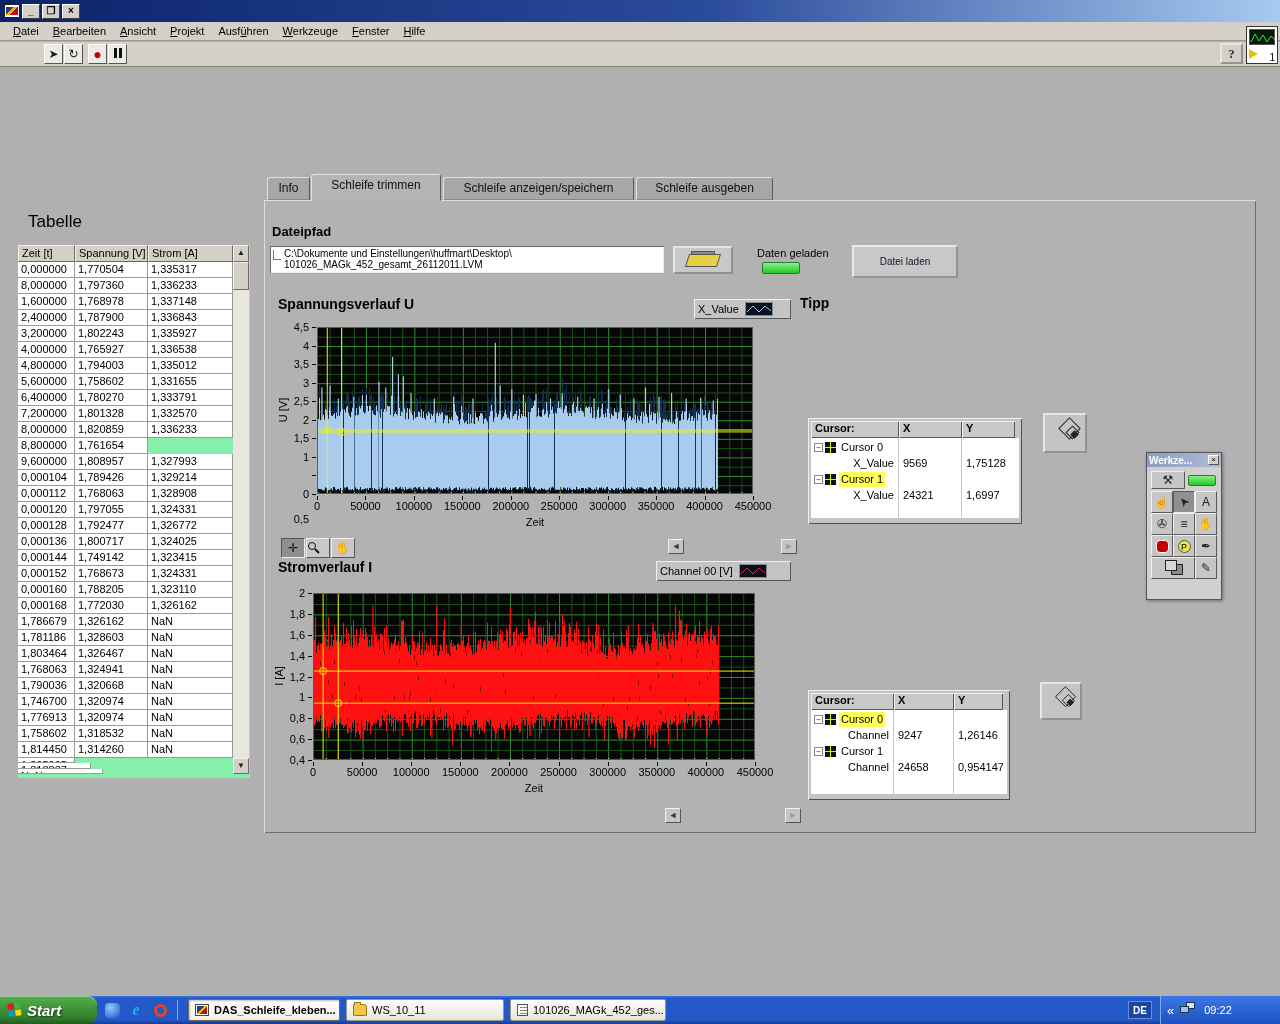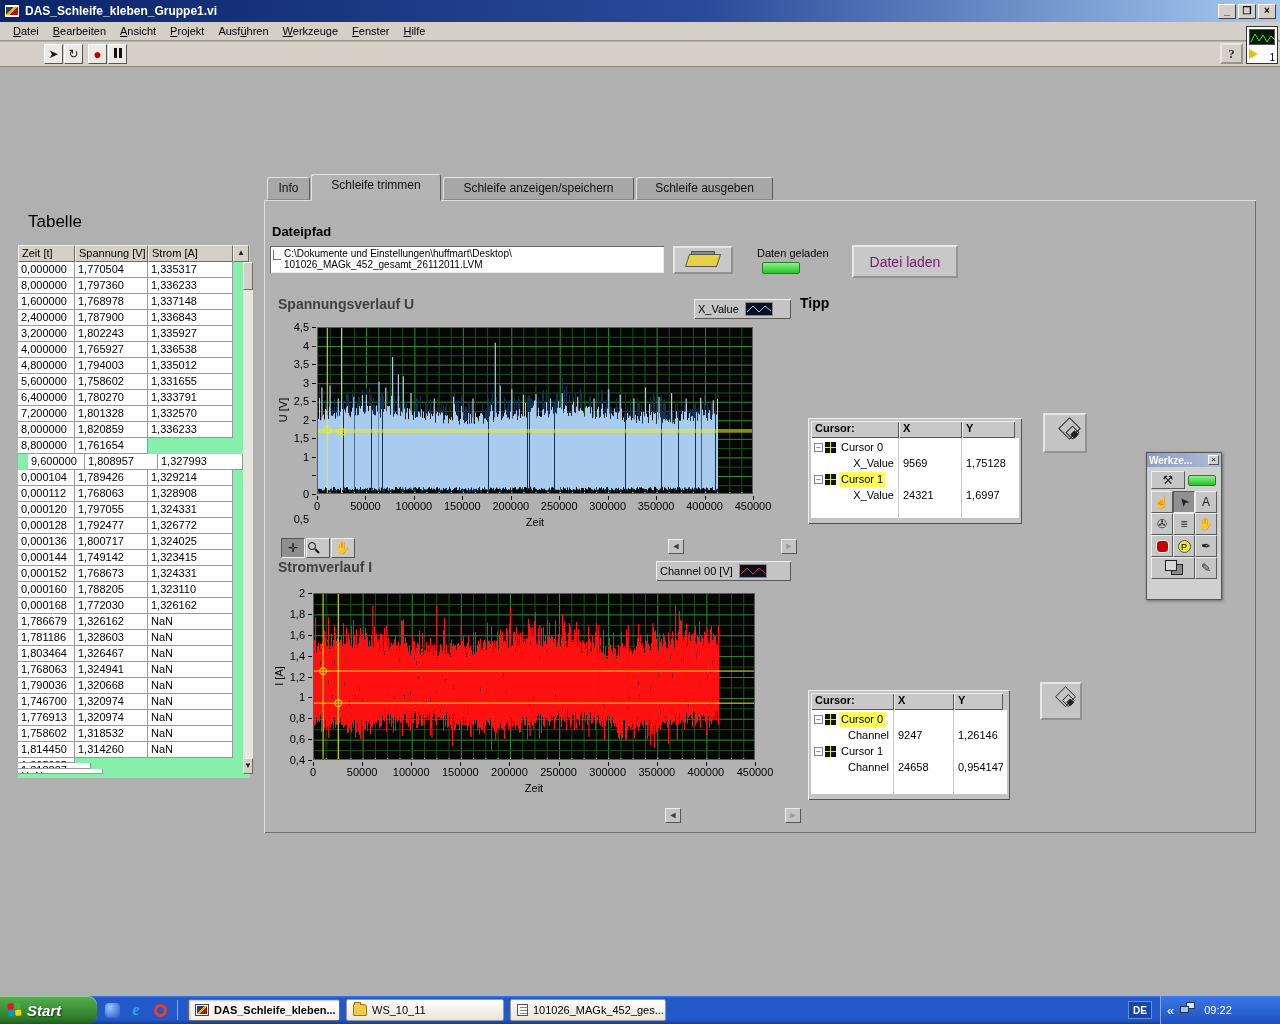--- a/index.html
+++ b/index.html
@@ -38,30 +38,30 @@
   .sbbtn{background:#D4D0C8;border:1px solid;border-color:#F2F0EA #6F6B60 #6F6B60 #F2F0EA;font-size:8px;line-height:14px;text-align:center;color:#222;}
   .sbtrack{background:#E8E6DE;}
   .sbthumb{background:#D4D0C8;border:1px solid;border-color:#F2F0EA #6F6B60 #6F6B60 #F2F0EA;}
   
   .tab{position:absolute;top:177px;height:23px;background:#A7A7A7;border:1px solid;border-color:#E2E2E2 #5A5A5A #888 #E2E2E2;
     border-radius:3px 3px 0 0;font-size:12px;color:#111;text-align:center;line-height:21px;}
   .tab.active{top:174px;height:27px;background:#B4B4B4;border-bottom:1px solid #B4B4B4;font-size:12px;z-index:3;}
   .tabpage{left:264px;top:200px;width:992px;height:633px;background:#B2B2B2;
     box-shadow:inset 1px 1px 0 #DEDEDE,inset -1px -1px 0 #6E6E6E;z-index:1;}
   .seclabel{font-size:13px;font-weight:bold;color:#000;}
-  .charttitle{font-size:14px;font-weight:bold;color:#404040;}
+  .charttitle{font-size:14px;font-weight:bold;color:#000000;}
   
   .pathbox{background:#fff;box-shadow:inset 1px 1px 0 #6A6A6A,inset -1px -1px 0 #EDEDED;
     font-size:10px;line-height:11px;color:#000;padding:2px 2px 0 14px;overflow:hidden;white-space:nowrap;}
   .pathglyph{position:absolute;left:3px;top:4px;width:8px;height:10px;border-left:1px solid #777;border-bottom:1px solid #777;}
   .folderbtn{background:#C8C8C8;border:2px outset #E4E4E4;}
   .folderico{position:absolute;left:12px;top:6px;width:32px;height:13px;background:#E8D044;border:1px solid #555;transform:skewX(-18deg);}
   .folderback{position:absolute;left:16px;top:3px;width:24px;height:5px;background:#8a8a8a;border:1px solid #555;}
   .led{border:1px solid #2d7a2d;background:linear-gradient(#8CF08C,#22C822);border-radius:2px;}
-  .bigbtn{background:#C8C8C8;border:2px outset #E8E8E8;font-size:14px;color:#701a75;text-align:center;}
+  .bigbtn{background:#C8C8C8;border:2px outset #E8E8E8;font-size:10px;color:#0f172a;text-align:center;}
   
   .plaque{background:#C4C4C4;box-shadow:inset 1px 1px 0 #EFEFEF,inset -1px -1px 0 #575757;
     font-size:11px;color:#000;display:flex;align-items:center;padding:0 4px;}
   .wavebox{width:28px;height:14px;background:#06101e;border:1px solid #888;margin-left:6px;flex:none;}
   
   .ticklabel{position:absolute;font-size:11px;color:#000;}
   .axislabel{position:absolute;font-size:11px;color:#000;}
   
   .tipbox{background:#C9C9C9;box-shadow:inset 1px 1px 0 #EFEFEF,inset -1px -1px 0 #5A5A5A;
     font-size:11px;color:#000;padding:5px 7px;line-height:15px;}
@@ -116,21 +116,20 @@
 </style>
 </head>
 <body>
 
 <div id="stage">
 
   <div class="abs titlebar">
     <span class="appicon16">
         <i></i>
       </span>
-    <span class="ttext">DAS_Schleife_kleben_Gruppe1.vi</span>
     <span style="display:flex">
       <button class="wbtn">_</button>
       <button class="wbtn">❐</button>
       <button class="wbtn">×</button>
     </span>
   </div>
 
   <div class="abs menubar" id="menubar">
       <span class="menuitem"><u>D</u><span>a</span><span>t</span><span>e</span><span>i</span></span>
       <span class="menuitem"><u>B</u><span>e</span><span>a</span><span>r</span><span>b</span><span>e</span><span>i</span><span>t</span><span>e</span><span>n</span></span>
@@ -224,21 +223,21 @@
           <div style="display: flex; height: 16px;">
             <div class="cell" style="width: 57px;">8,000000</div>
             <div class="cell" style="width: 73px;">1,820859</div>
             <div class="cell" style="width: 85px;">1,336233</div>
           </div>
           <div style="display: flex; height: 16px;">
             <div class="cell" style="width: 57px;">8,800000</div>
             <div class="cell" style="width: 73px;">1,761654</div>
             <div class="cell" style="width: 85px; margin-top: 28px;">1,332876</div>
           </div>
-          <div style="display: flex; height: 16px; padding-left: 10px;">
+          <div style="display: flex; height: 16px;">
             <div class="cell" style="width: 57px;">9,600000</div>
             <div class="cell" style="width: 73px;">1,808957</div>
             <div class="cell" style="width: 85px;">1,327993</div>
           </div>
           <div style="display: flex; height: 16px;">
             <div class="cell" style="width: 57px;">0,000104</div>
             <div class="cell" style="width: 73px;">1,789426</div>
             <div class="cell" style="width: 85px;">1,329214</div>
           </div>
           <div style="display: flex; height: 16px;">

